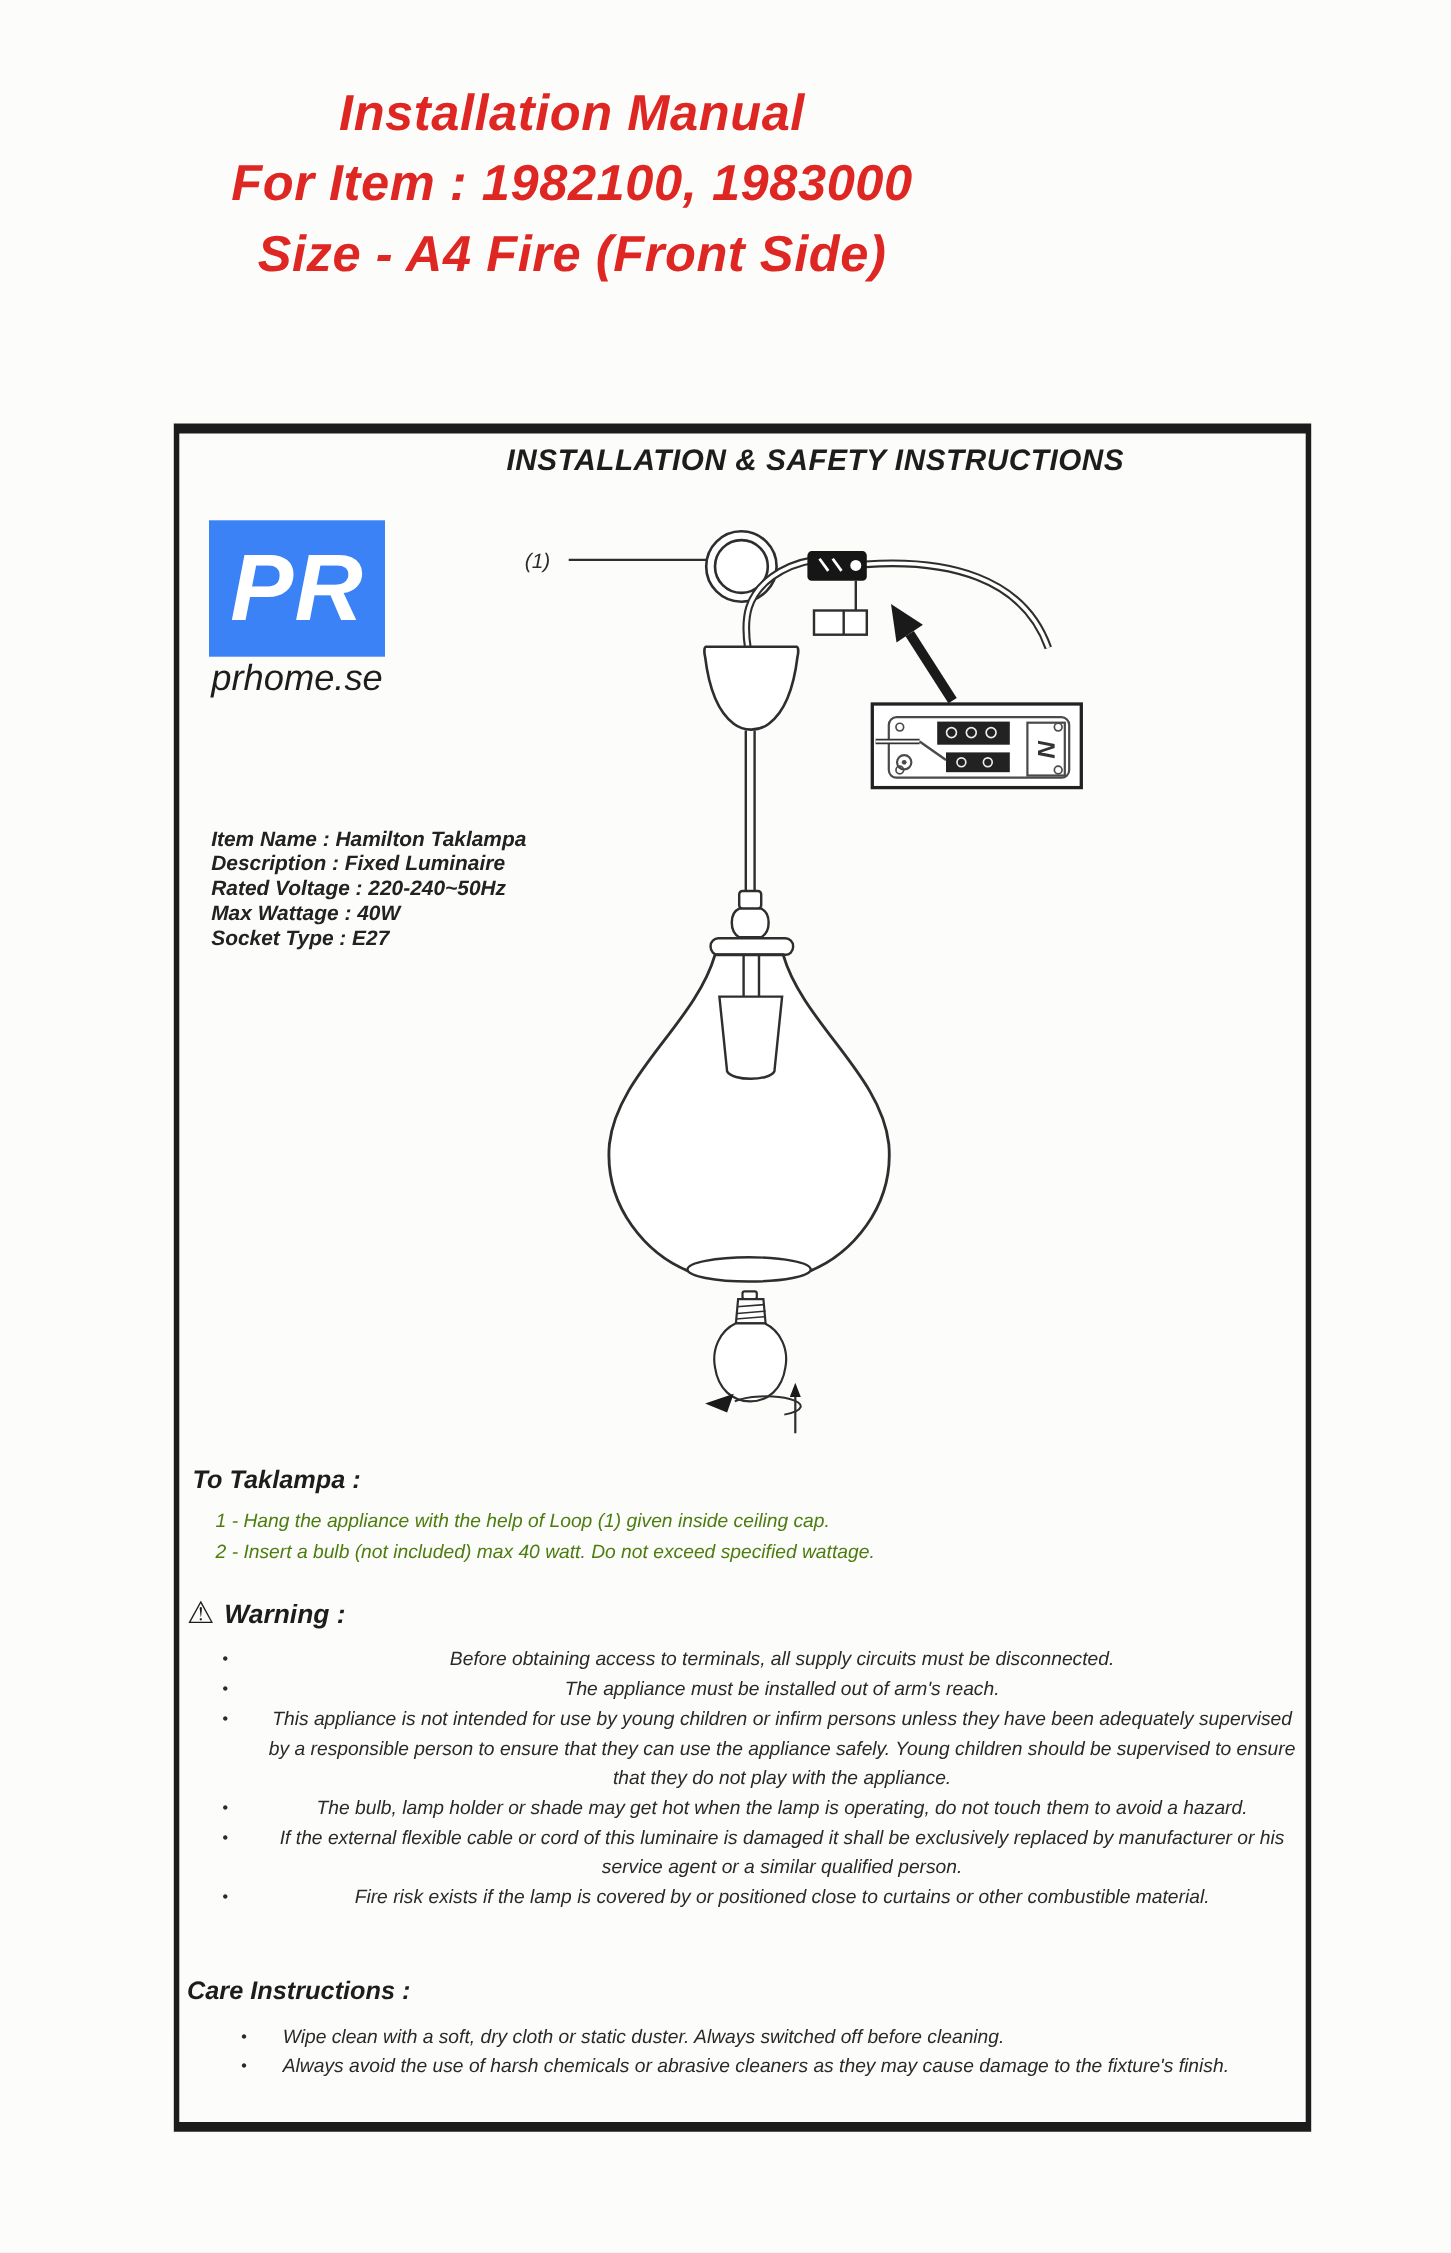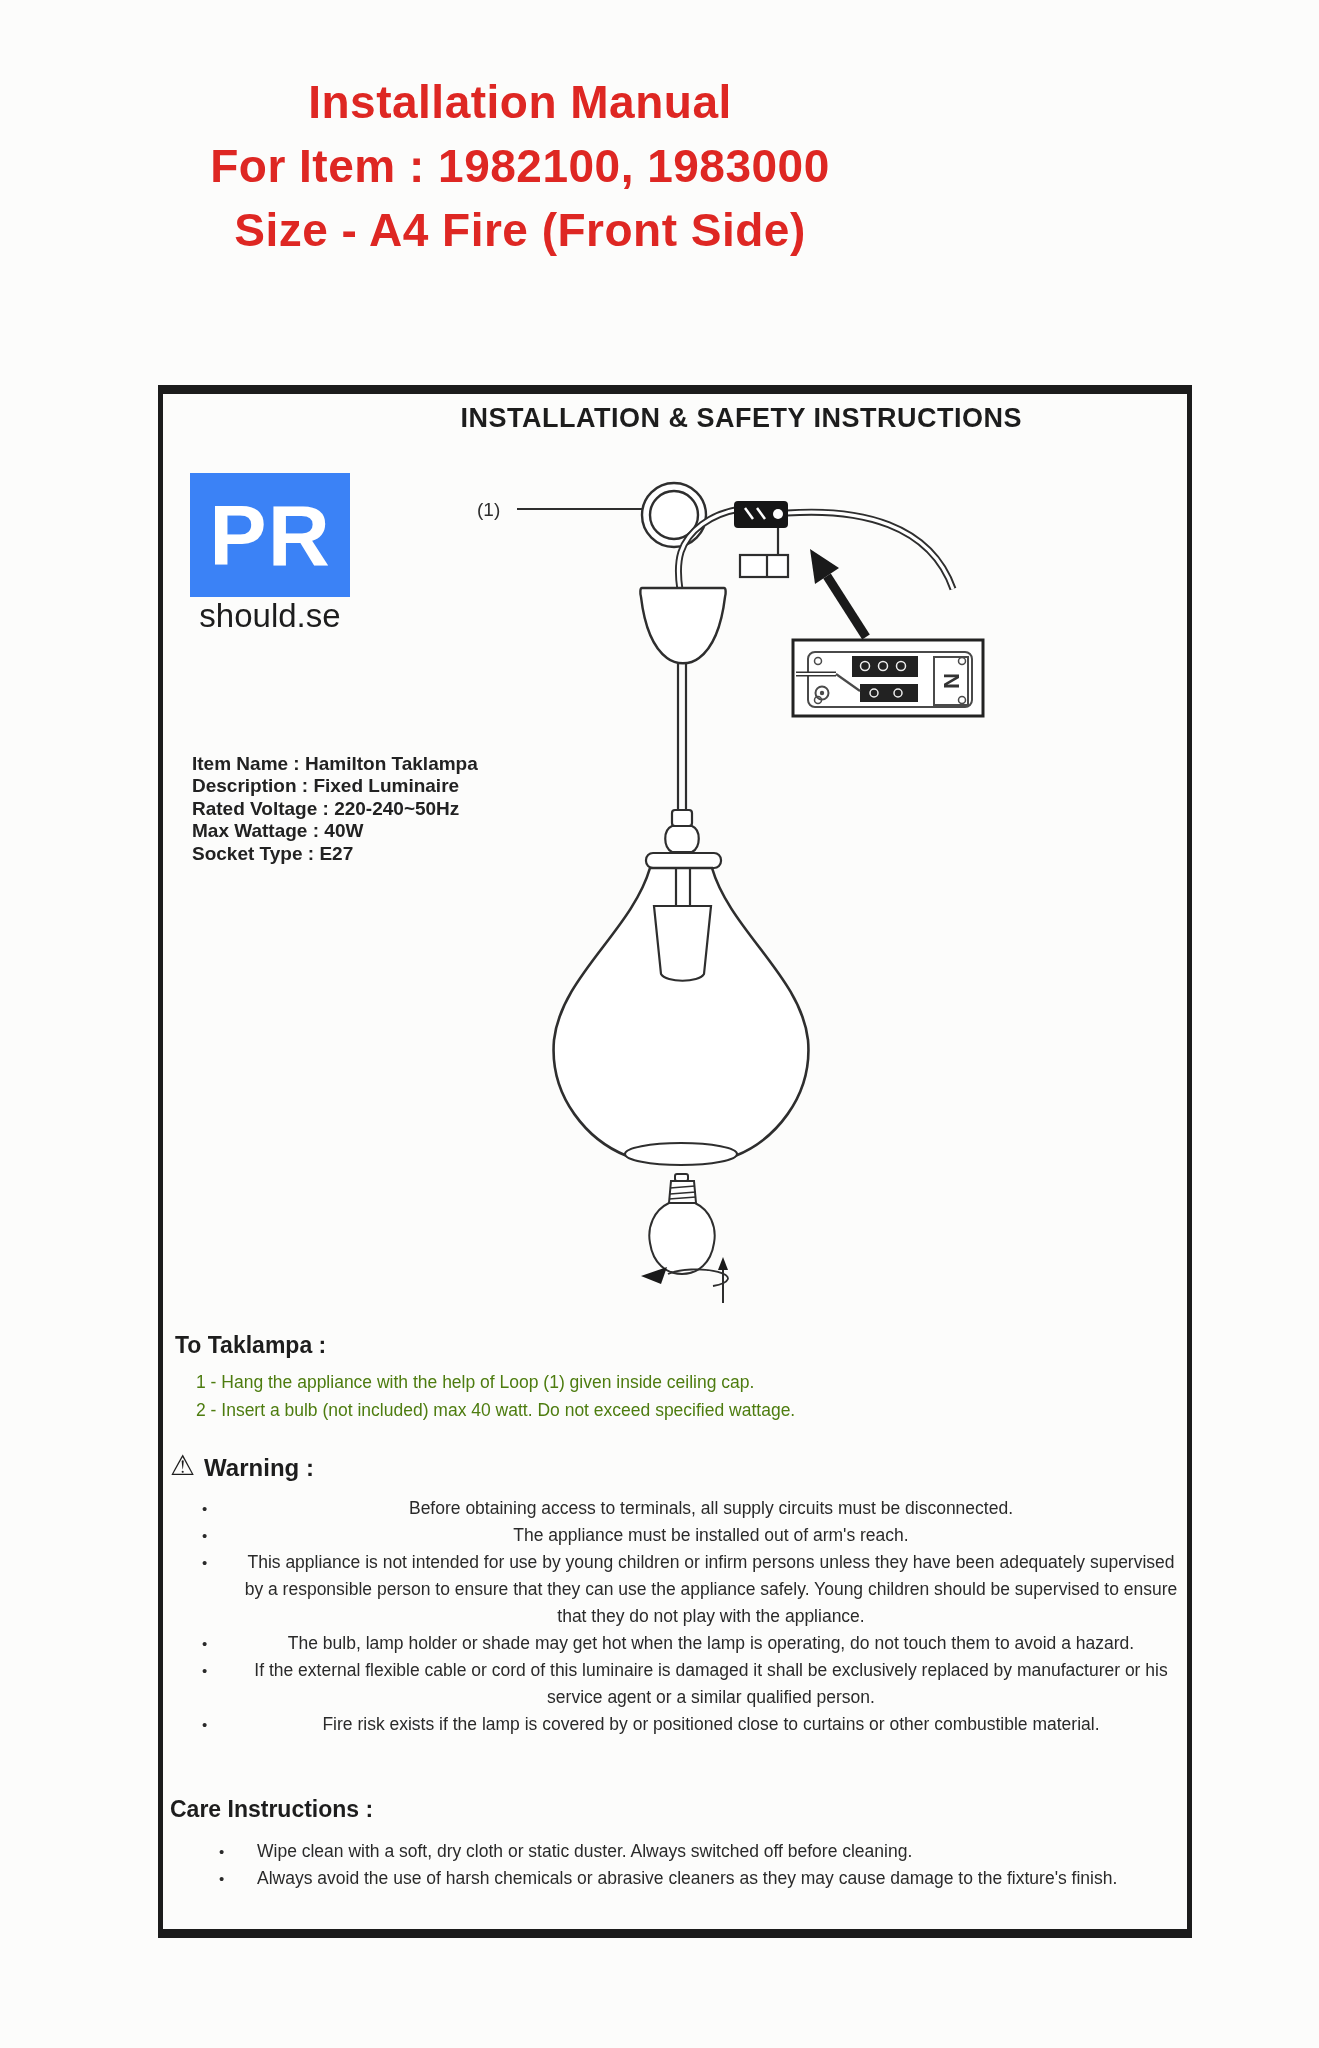--- a/index.html
+++ b/index.html
@@ -1,19 +1,20 @@
 <!DOCTYPE html>
 <html><head>
 <meta charset="utf-8">
 <style>
   html,body{margin:0;padding:0;background:#e9e9e7;}
   .page{
     position:relative;width:1319px;height:2048px;overflow:hidden;
     background:#fcfcfb;color:#232323;
     font-family:"Liberation Sans","DejaVu Sans",sans-serif;
+    font-style:italic;
   }
   .title{
     position:absolute;top:70px;left:0;width:1040px;text-align:center;
     color:#de2723;font-weight:bold;font-size:46px;line-height:64px;letter-spacing:.5px;
   }
   .panel{
     position:absolute;left:158px;top:385px;width:1034px;height:1553px;
     border:5px solid #1c1c1c;border-top-width:9px;border-bottom-width:9px;
     box-sizing:border-box;
   }
@@ -67,21 +68,21 @@
       <div>Size - A4 Fire (Front Side)</div>
     </div>
 
   <div class="panel"></div>
 
   <div class="panel-header">INSTALLATION &amp; SAFETY INSTRUCTIONS</div>
 
   <div class="logo">
     <span class="logo-text">PR</span>
   </div>
-  <div class="logo-site">should.se</div>
+  <div class="logo-site">prhome.se</div>
 
   <div class="specs">
       <div>Item Name : Hamilton Taklampa</div>
       <div>Description : Fixed Luminaire</div>
       <div>Rated Voltage : 220-240~50Hz</div>
       <div>Max Wattage : 40W</div>
       <div>Socket Type : E27</div>
     </div>
 
   <svg class="diagram" width="560" height="880" viewBox="440 455 560 880" xmlns="http://www.w3.org/2000/svg">

